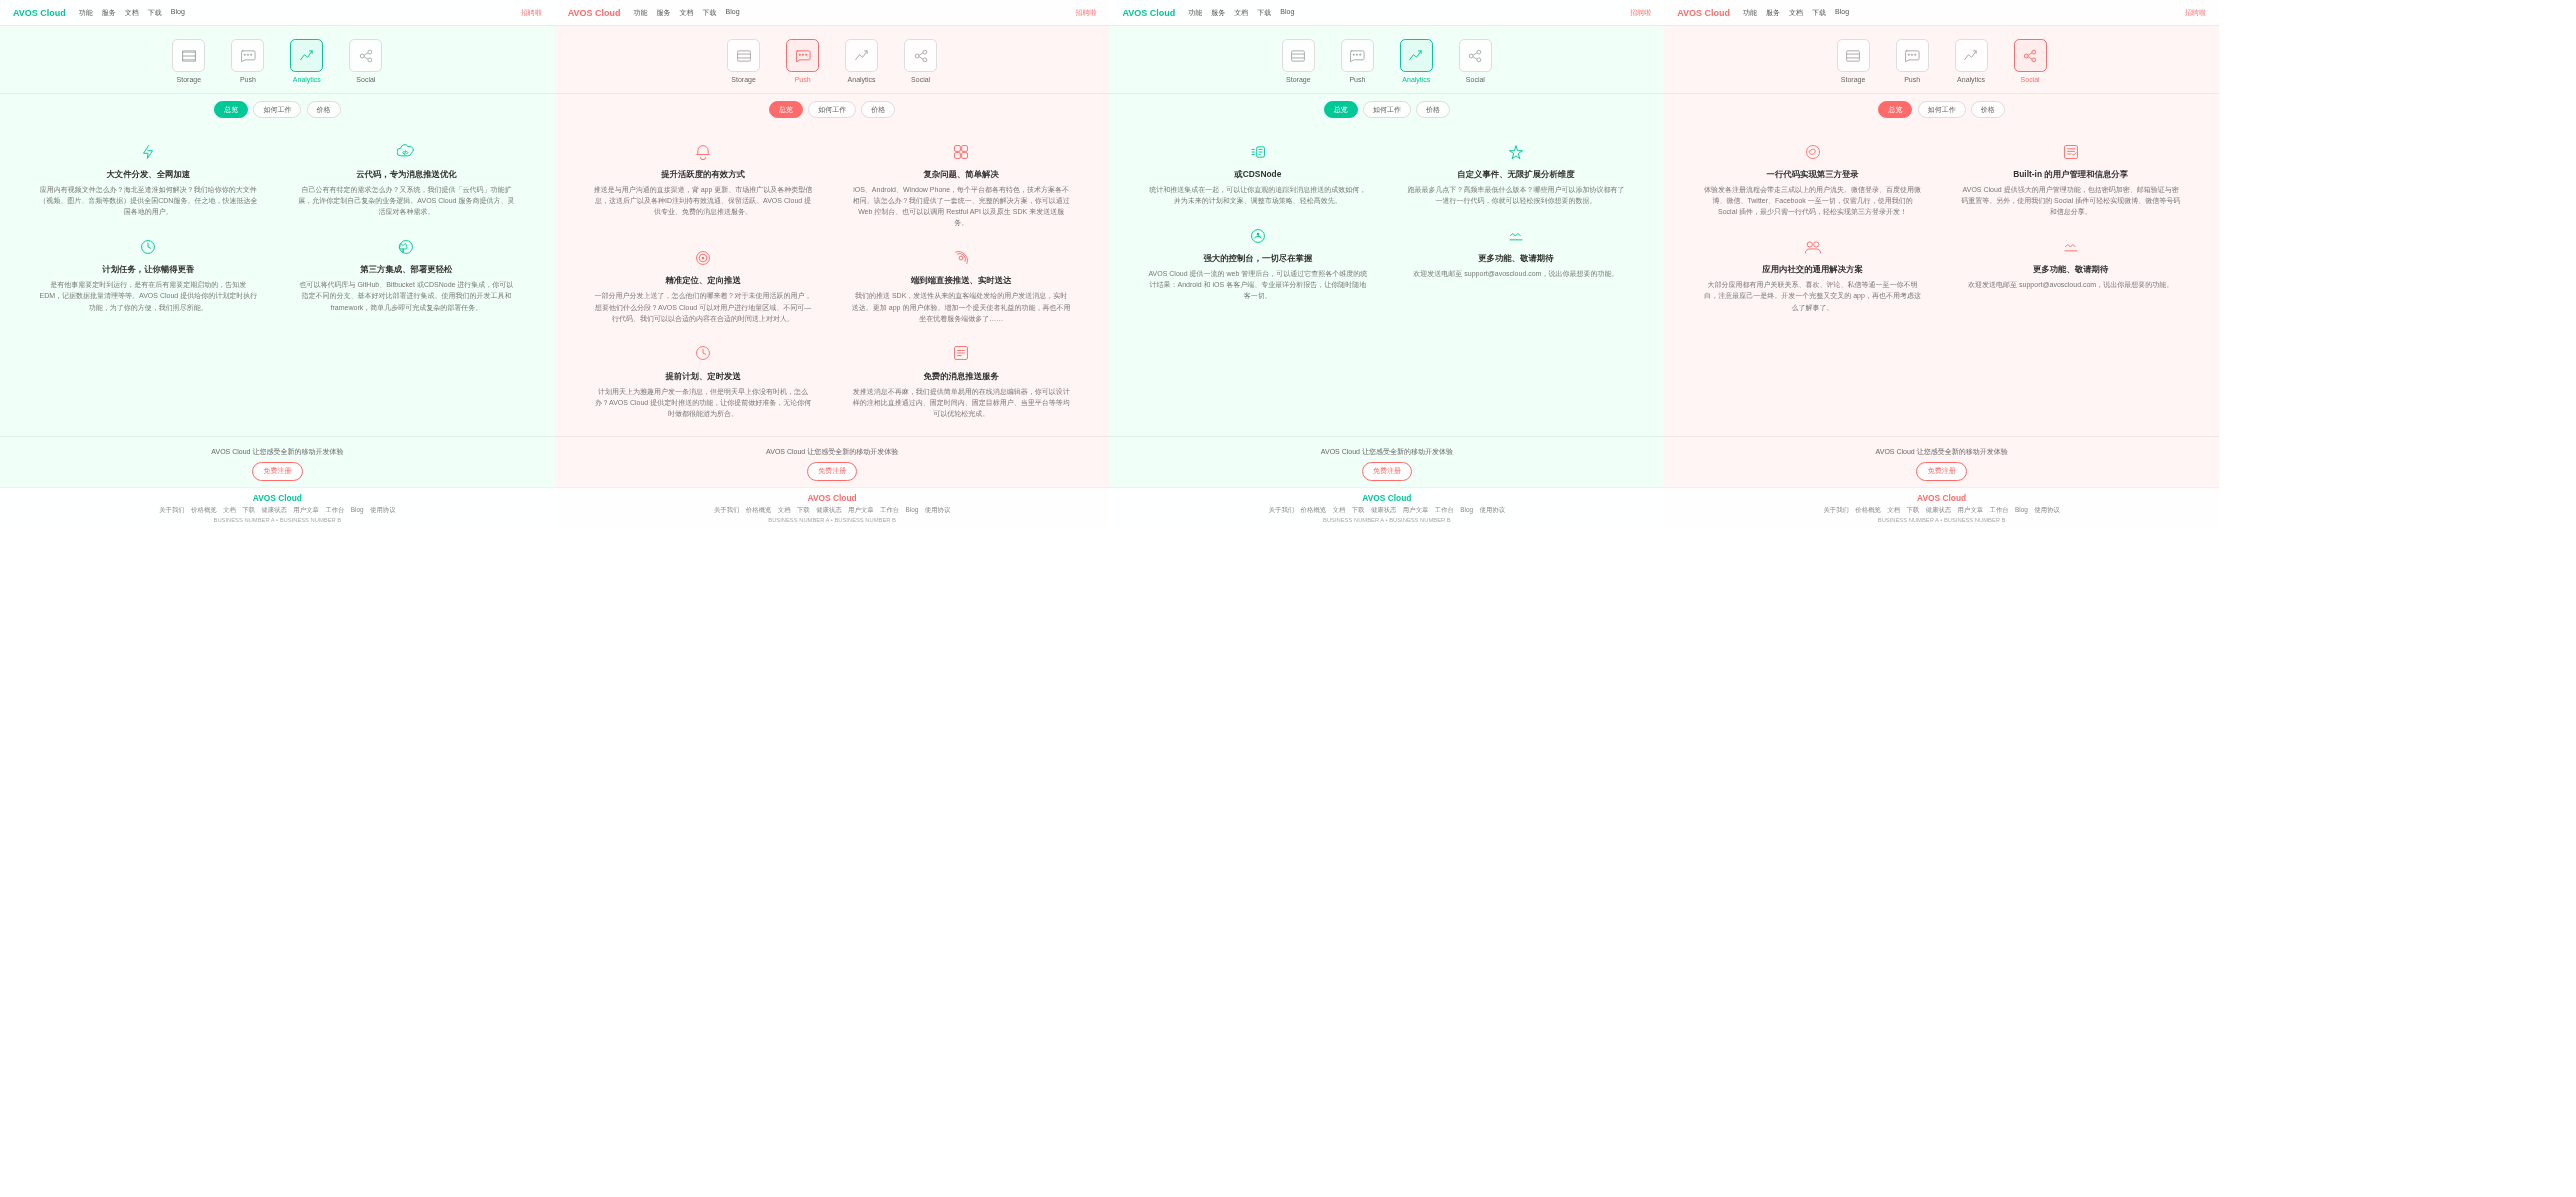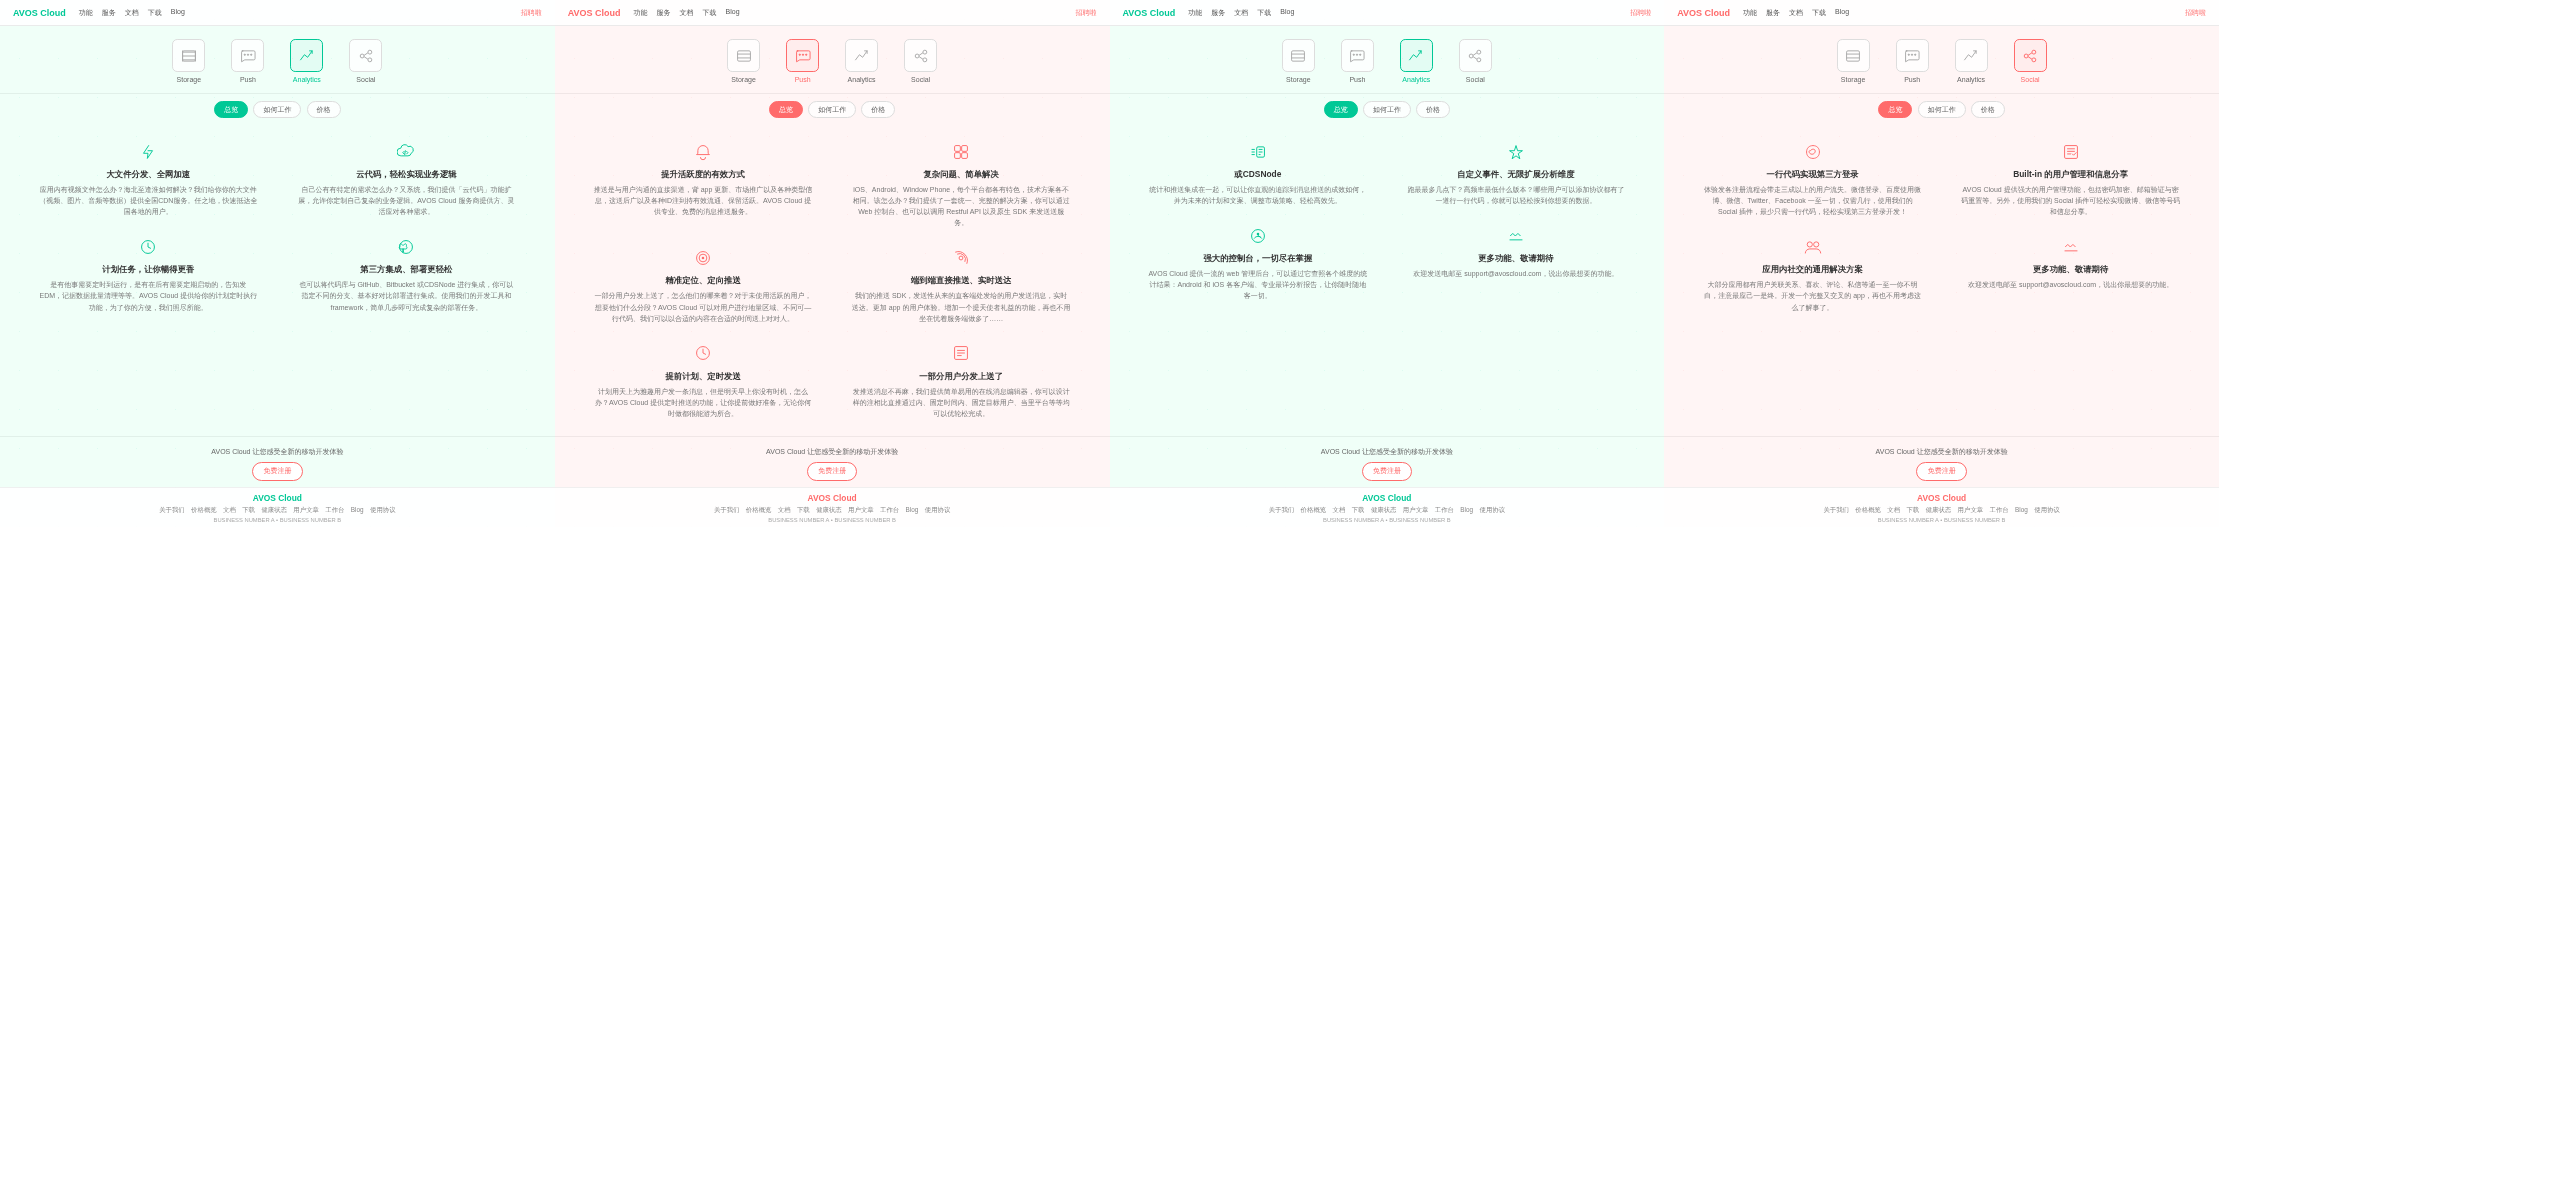--- a/index.html
+++ b/index.html
@@ -361,21 +361,21 @@
         </div>
         <div class="feature-item">
           <div class="feature-icon">
             <svg width="18" height="18" viewBox="0 0 28 28" fill="none" stroke="#00c896" stroke-width="1.5">
               <path d="M6 20a6 6 0 010-12 6 6 0 0111.2-2.4A5 5 0 0122 16a5 5 0 01-5 4H7z"></path>
               <polyline points="11,13 9,15 11,17" stroke-linecap="round" stroke-linejoin="round"></polyline>
               <polyline points="15,13 17,15 15,17" stroke-linecap="round" stroke-linejoin="round"></polyline>
               <line x1="13" y1="12" x2="12" y2="18" stroke-linecap="round"></line>
             </svg>
           </div>
-          <div class="feature-title">云代码，轻松实现业务逻辑</div>
+          <div class="feature-title">云代码，专为消息推送优化</div>
           <div class="feature-desc">自己公有有特定的需求怎么办？又系统，我们提供「云代码」功能扩展，允许你定制自己复杂的业务逻辑。AVOS Cloud 服务商提供方、灵活应对各种需求。</div>
         </div>
         <div class="feature-item">
           <div class="feature-icon">
             <svg width="18" height="18" viewBox="0 0 28 28" fill="none" stroke="#00c896" stroke-width="1.5">
               <circle cx="14" cy="14" r="10"></circle>
               <polyline points="14,8 14,14 18,16" stroke-linecap="round" stroke-linejoin="round"></polyline>
             </svg>
           </div>
           <div class="feature-title">计划任务，让你暢得更香</div>
@@ -538,21 +538,21 @@
         </div>
         <div class="feature-item">
           <div class="feature-icon">
             <svg width="18" height="18" viewBox="0 0 28 28" fill="none" stroke="#ff6b6b" stroke-width="1.5">
               <rect x="4" y="4" width="20" height="20" rx="2"></rect>
               <line x1="8" y1="10" x2="20" y2="10"></line>
               <line x1="8" y1="14" x2="20" y2="14"></line>
               <line x1="8" y1="18" x2="15" y2="18"></line>
             </svg>
           </div>
-          <div class="feature-title">一部分用户分发上送了</div>
+          <div class="feature-title">免费的消息推送服务</div>
           <div class="feature-desc">发推送消息不再麻，我们提供简单易用的在线消息编辑器，你可以设计样的注相比直推通过内、固定时间内、固定目标用户、当里平台等等均可以优轮松完成。</div>
         </div>
       </div>
 
       <div class="footer-banner">
         <div class="footer-banner-text">AVOS Cloud 让您感受全新的移动开发体验</div>
         <button class="footer-cta-btn" style="border-color:#ff6b6b;color:#ff6b6b">免费注册</button>
       </div>
 
       <div class="panel-footer">

